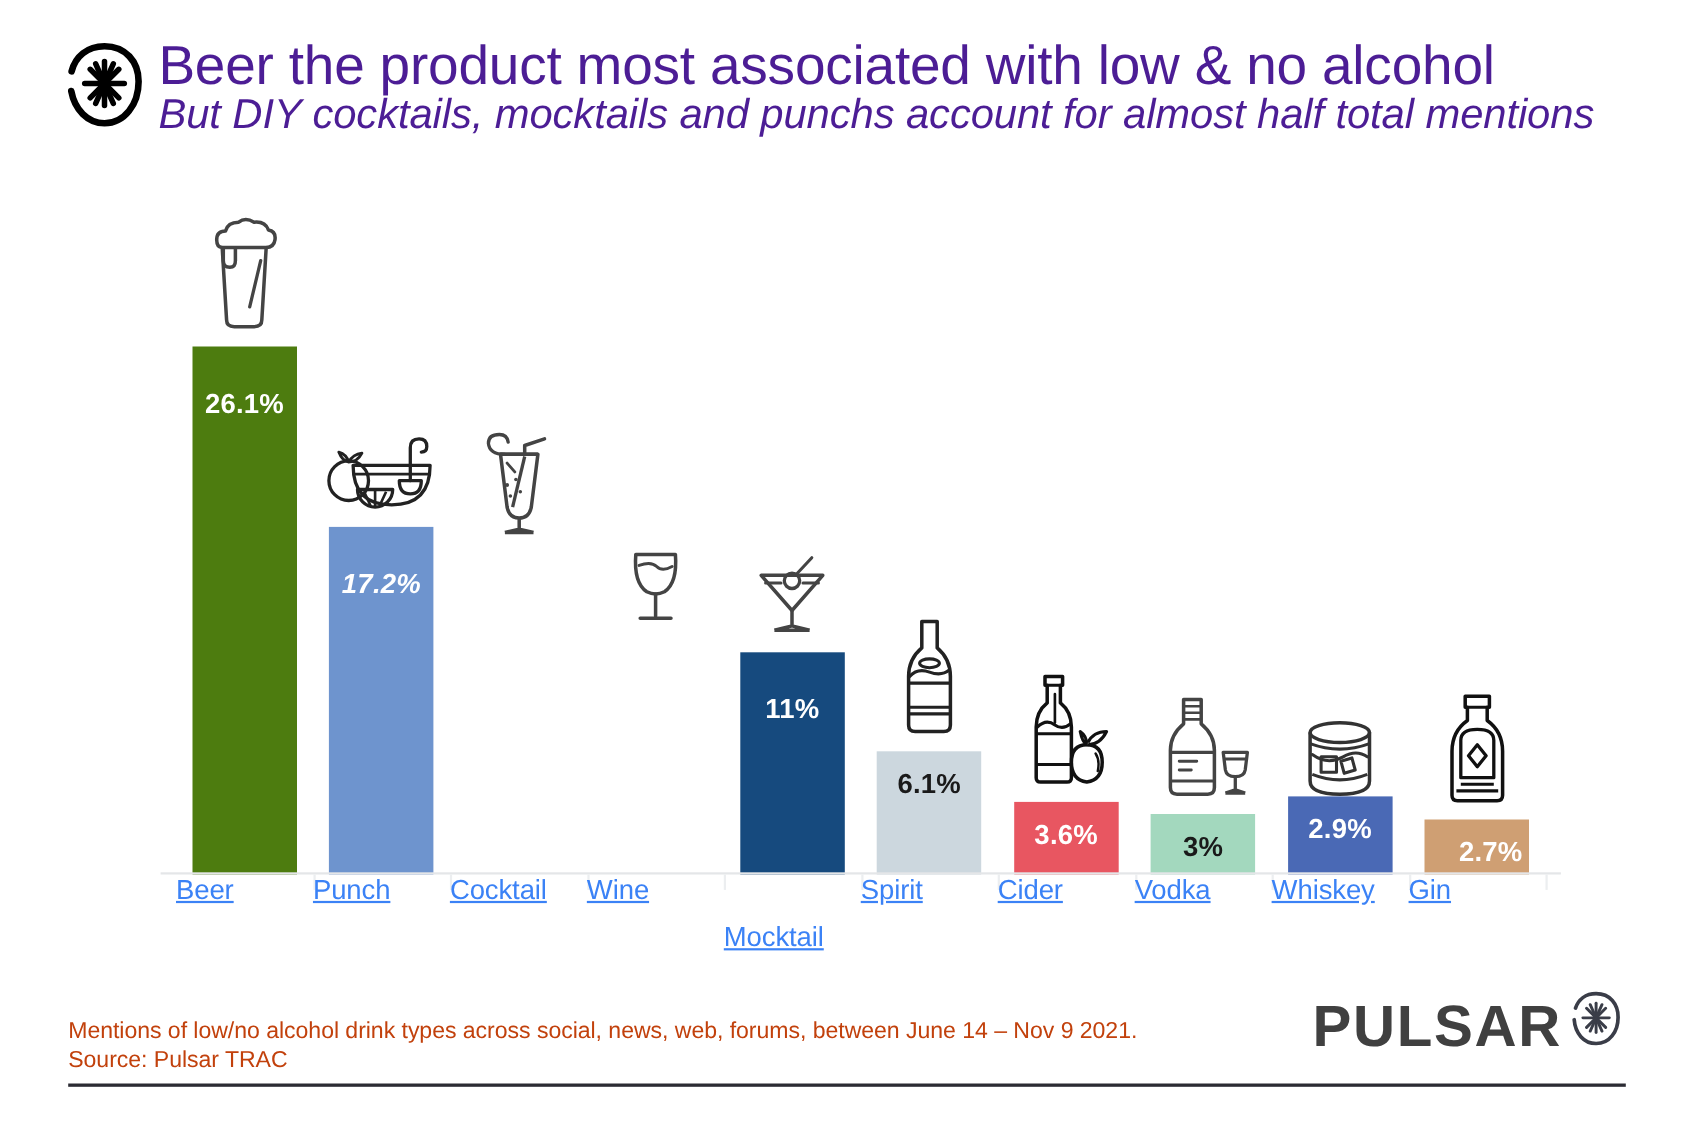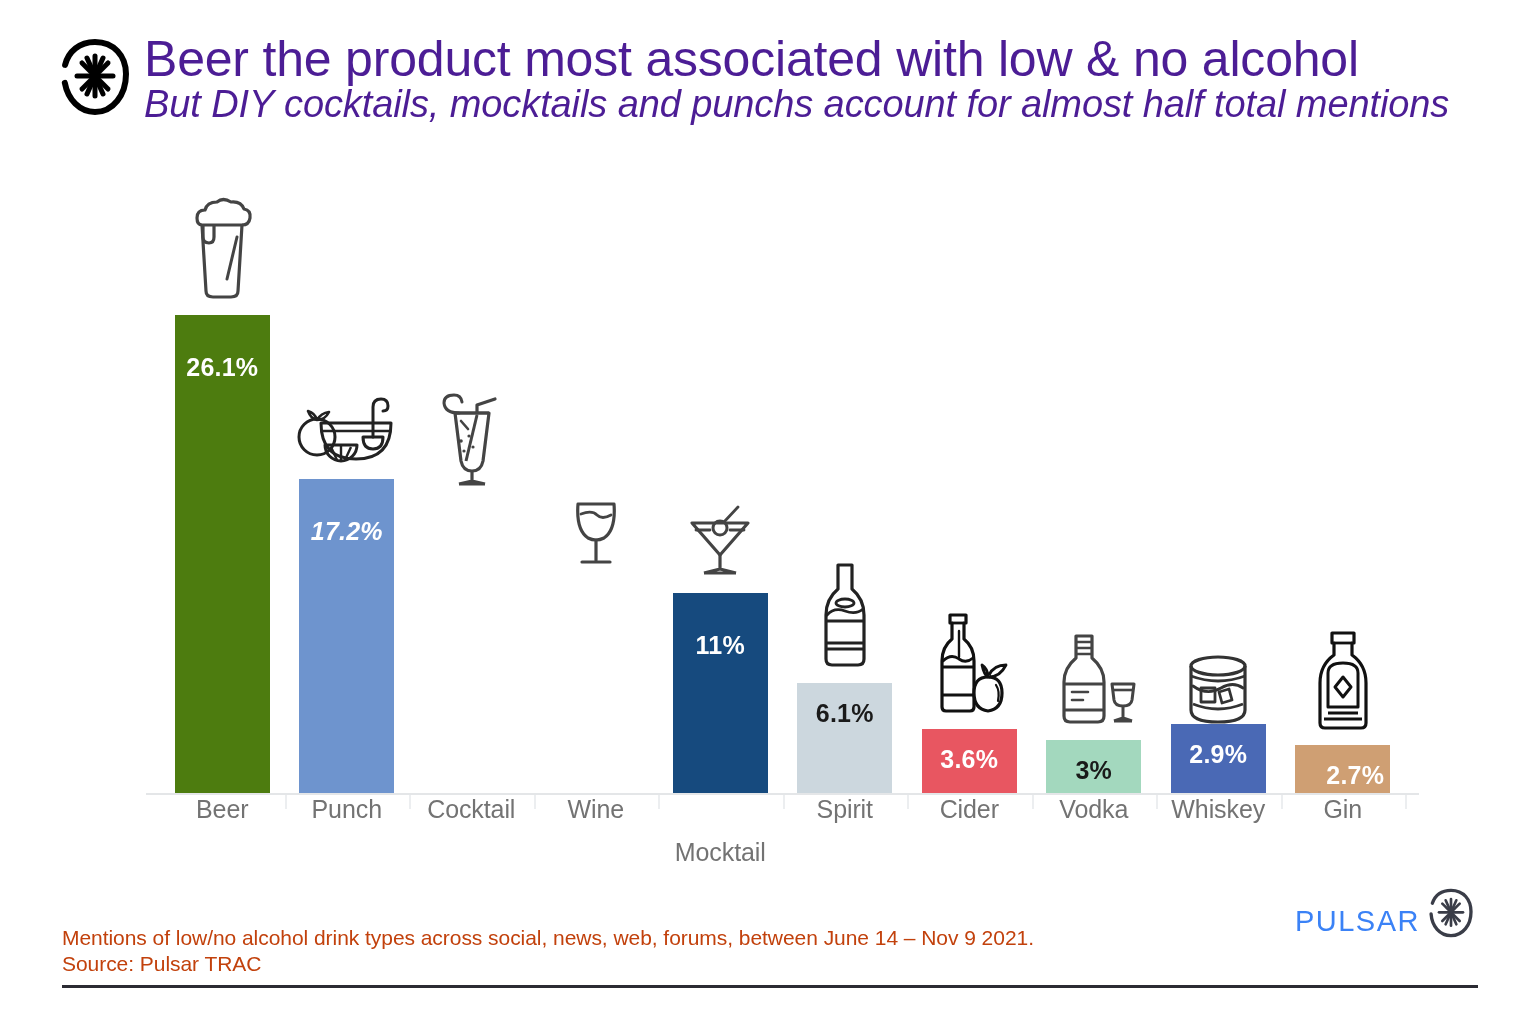--- a/index.html
+++ b/index.html
@@ -131,47 +131,47 @@
     position: absolute;
     left: 160px;
     top: 795px;
     width: 1245px;
     display: flex;
     justify-content: space-between;
   }
   .cat-label {
     font-size: 25px;
     font-weight: 400;
-    color: #737373;
-    text-align: center;
+    color: #3b82f6;
     letter-spacing: -0.1px;
+    text-decoration: underline;
   }
 
   
   .footer-note {
     position: absolute;
     left: 62px;
     top: 925px;
     font-size: 21px;
     line-height: 26px;
     color: #c2410c;
     letter-spacing: -0.05px;
   }
   .pulsar-logo {
     position: absolute;
     right: 60px;
     top: 903px;
     display: flex;
     align-items: center;
   }
   .pulsar-word {
-    font-size: 29px;
-    font-weight: 400;
+    font-size: 53px;
+    font-weight: 700;
     letter-spacing: 1.5px;
-    color: #3b82f6;
+    color: #404040;
     font-family: "Liberation Sans", sans-serif;
   }
   .pulsar-mark {
     width: 50px;
     height: 52px;
     margin-left: 6px;
     margin-top: -16px;
   }
   .bottom-rule {
     position: absolute;

